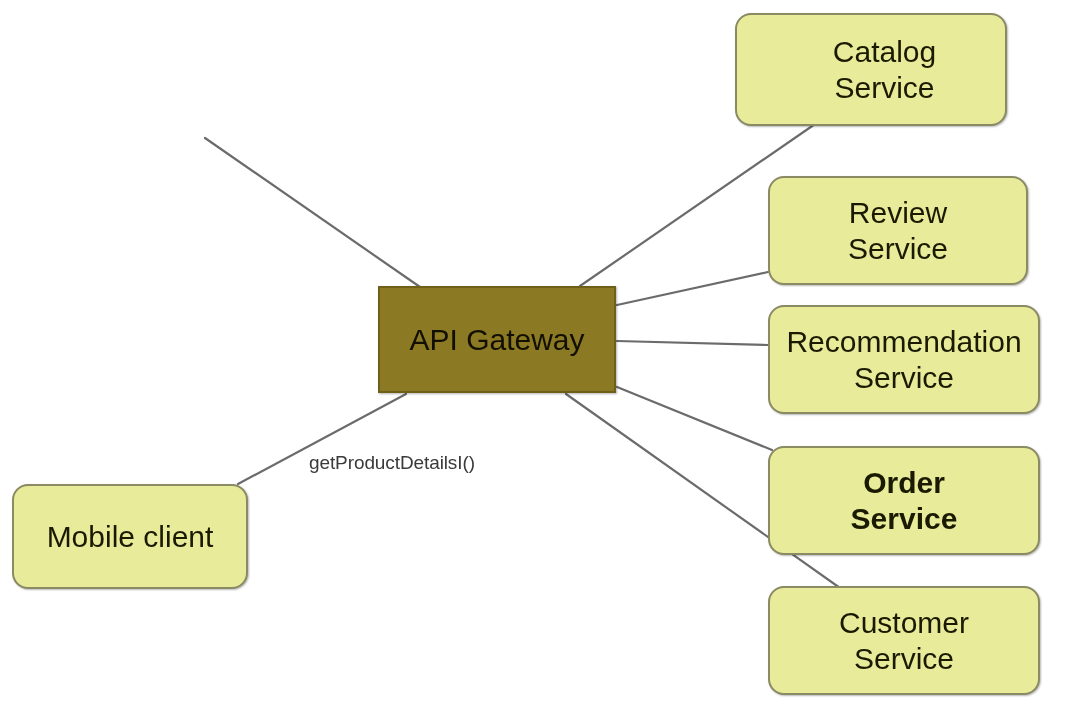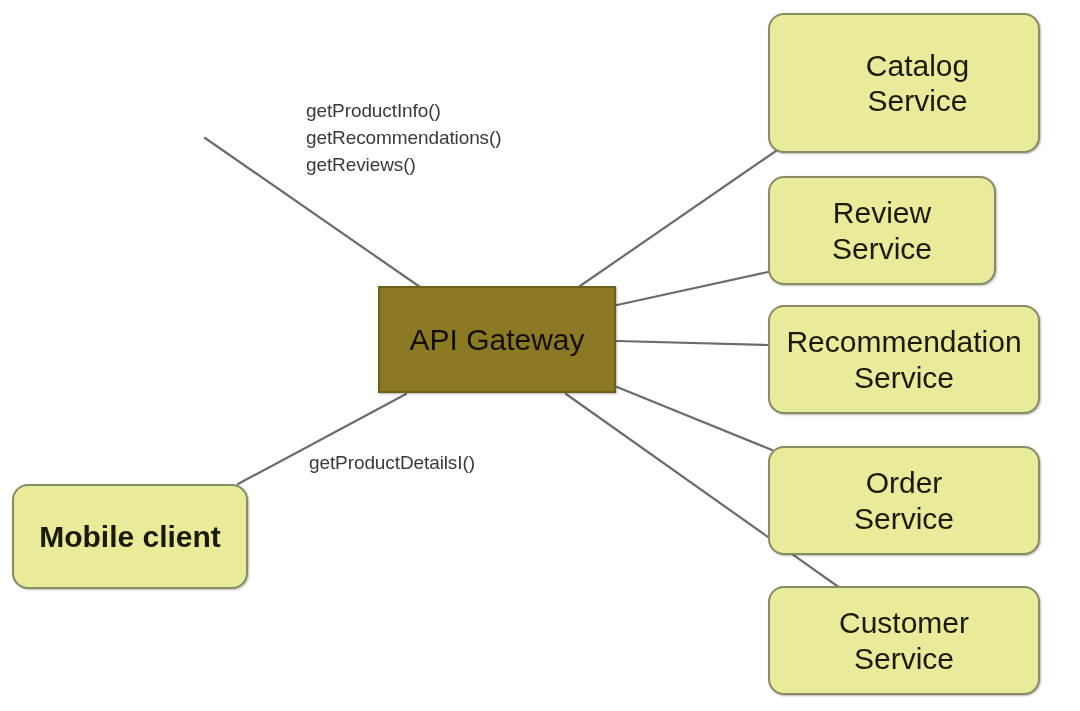--- a/index.html
+++ b/index.html
@@ -74,52 +74,49 @@
       <line x1="238" y1="484" x2="406" y2="394"></line>
       <line x1="580" y1="286" x2="818" y2="122"></line>
       <line x1="617" y1="305" x2="768" y2="272"></line>
       <line x1="617" y1="341" x2="768" y2="345"></line>
       <line x1="617" y1="387" x2="772" y2="450"></line>
       <line x1="566" y1="394" x2="840" y2="588"></line>
     </g>
   </svg>
 
 
-  <div class="node node-client" style="left:12px; top:484px; width:236px; height:105px;font-weight:bold;">
+  <div class="node node-client" style="left:12px; top:484px; width:236px; height:105px;">
     <span class="node-label" style="font-size:30px;">Mobile client</span>
   </div>
 
   <div class="node node-gateway" style="left:378px; top:286px; width:238px; height:107px;">
     <span class="node-label" style="font-size:30px;">API Gateway</span>
   </div>
 
-  <div class="node node-service" style="left:768px; top:13px; width:272px; height:140px;padding-left:27px;">
+  <div class="node node-service" style="left:735px; top:13px; width:272px; height:113px;padding-left:27px;">
     <span class="node-label" style="font-size:30px;">Catalog
 Service</span>
   </div>
 
-  <div class="node node-service" style="left:768px; top:176px; width:228px; height:109px;">
+  <div class="node node-service" style="left:768px; top:176px; width:260px; height:109px;">
     <span class="node-label" style="font-size:30px;">Review
 Service</span>
   </div>
 
   <div class="node node-service" style="left:768px; top:305px; width:272px; height:109px;">
     <span class="node-label" style="font-size:30px;">Recommendation
 Service</span>
   </div>
 
   <div class="node node-service" style="left:768px; top:446px; width:272px; height:109px;">
-    <span class="node-label" style="font-size:30px;">Order
+    <span class="node-label" style="font-size:30px;font-weight:bold;">Order
 Service</span>
   </div>
 
   <div class="node node-service" style="left:768px; top:586px; width:272px; height:109px;">
     <span class="node-label" style="font-size:30px;">Customer
 Service</span>
   </div>
 
-  <div class="edge-label" style="left:306px; top:98px;">getProductInfo()
-getRecommendations()
-getReviews()</div>
 
   <div class="edge-label" style="left:309px; top:450px;">getProductDetailsI()</div>
 
 </div>
 
 </body></html>

